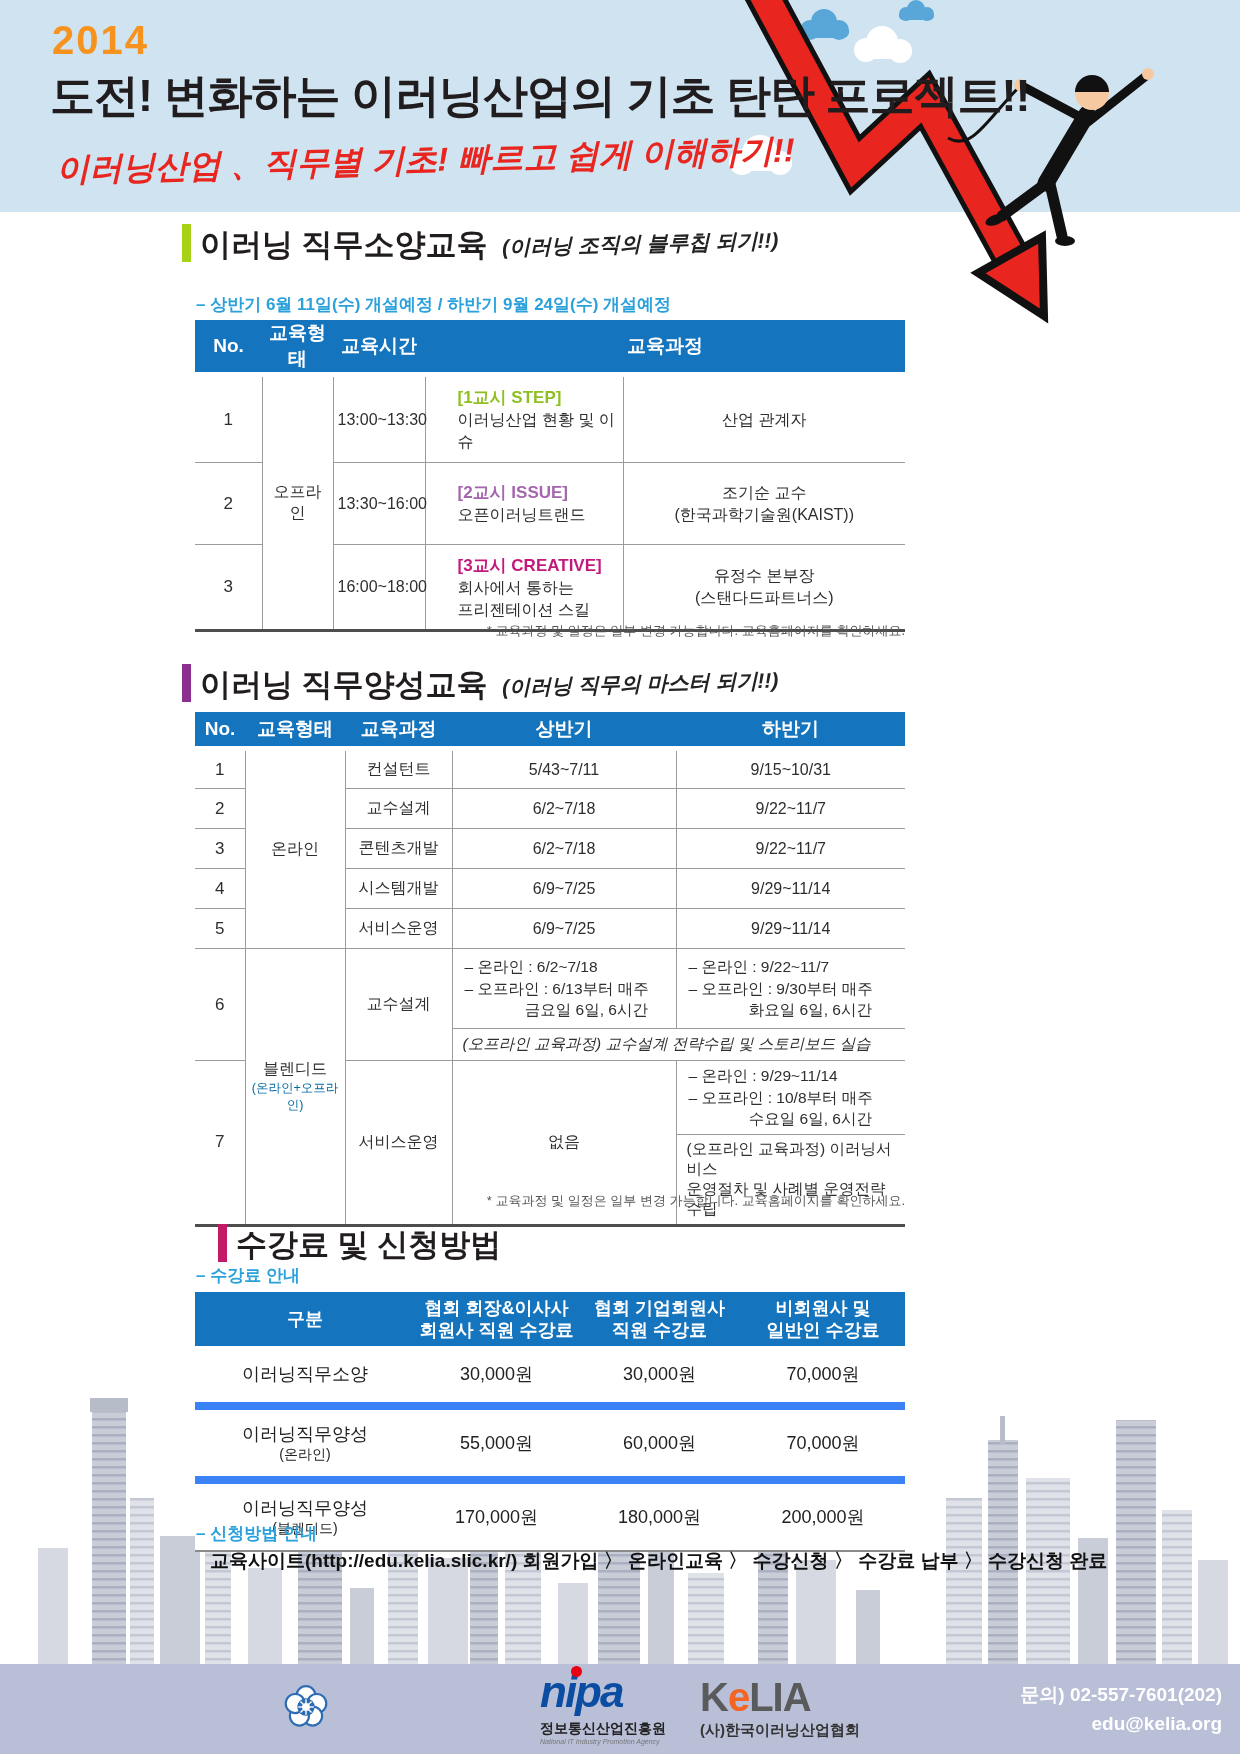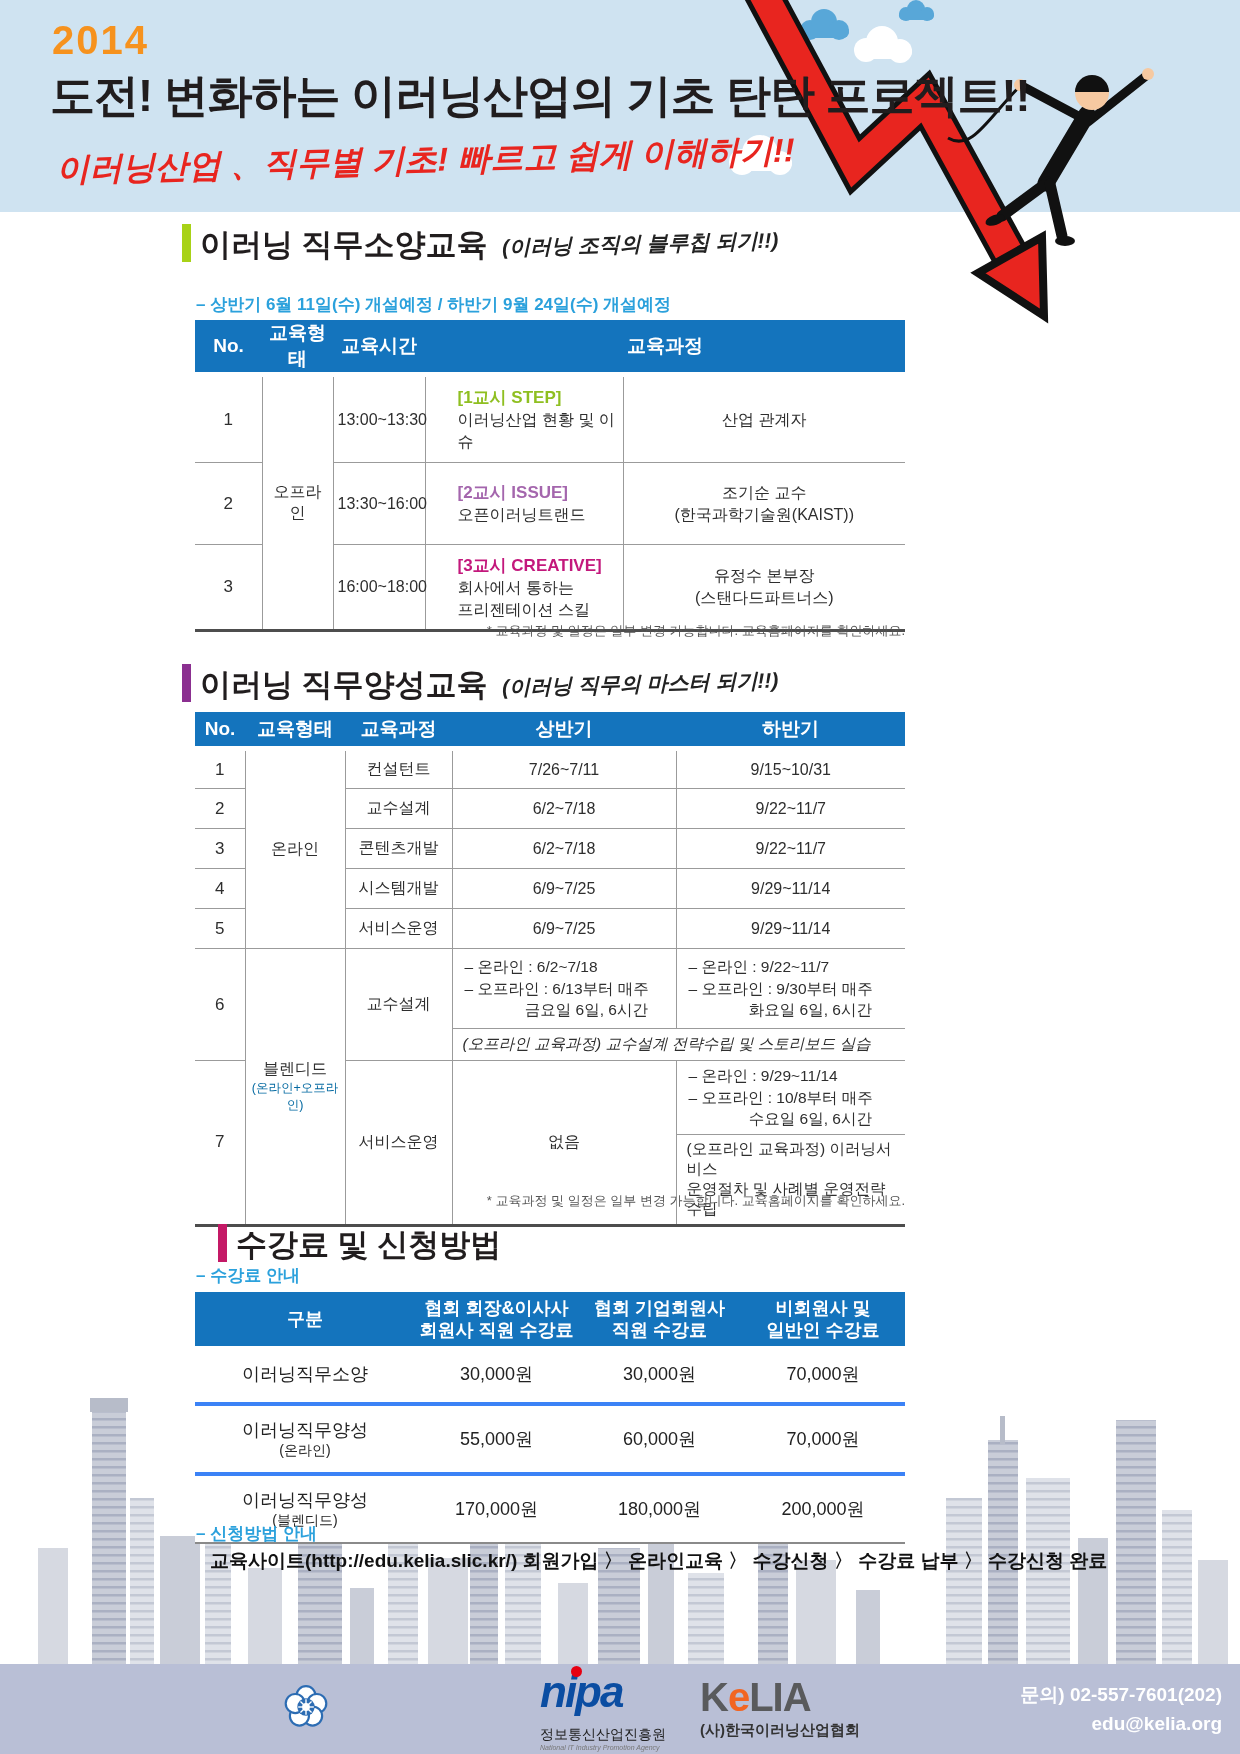--- a/index.html
+++ b/index.html
@@ -38,36 +38,36 @@
   .tag-magenta{color:#c3187c;}
   .pre{white-space:pre-wrap;line-height:1.35;}
   .ml{text-align:left;padding-left:12px;font-size:15.5px;line-height:1.38;}
   .subcell{text-align:left;padding-left:10px;font-size:15.5px;line-height:1.3;}
   .blend-sub{font-size:12.5px;color:#0369a1;}
   .no-cell{font-size:17px;}
   
   .feet{top:1292px;border-bottom:2px solid #8a8a8a;}
   .feet th{font-size:18px;line-height:1.25;height:54px;border-bottom:none;}
   .feet td{border:none;font-size:18px;color:#222;}
-  .feet tbody tr td{border-top:4px solid #3b82f6;}
+  .feet tbody tr td{border-top:8px solid #3b82f6;}
   .feet tbody tr:first-child td{border-top:none;}
   .feet .r1 td{height:48px;}
   .feet .r2 td,.feet .r3 td{height:58px;}
   .fee-name{font-weight:400;font-size:18px;}
   .fee-sub{font-size:14px;}
   .apply-text{position:absolute;left:210px;top:1548px;font-size:19px;font-weight:800;color:#111;z-index:3;white-space:nowrap;}
   
   .skyline{position:absolute;left:0;top:1378px;width:1240px;height:332px;z-index:1;}
   .fband{position:absolute;left:0;top:1664px;width:1240px;height:90px;background:#b9bfd6;z-index:2;}
   .gov{position:absolute;left:280px;top:17px;display:flex;align-items:center;}
   .gov-name{font-size:30px;font-weight:800;color:#24355c;margin-left:10px;letter-spacing:1px;}
   .nipa{position:absolute;left:540px;top:6px;}
   .nipa-word{font-size:44px;font-weight:800;font-style:italic;color:#0b4da2;letter-spacing:-2px;line-height:1;position:relative;}
   .nipa-dot{position:absolute;left:31px;top:-4px;width:11px;height:11px;border-radius:50%;background:#e60012;}
-  .nipa-kr{font-size:14px;font-weight:400;color:#222;margin-top:12px;}
+  .nipa-kr{font-size:14px;font-weight:700;color:#222;margin-top:6px;}
   .nipa-en{font-size:7px;font-style:italic;color:#777;}
   .kelia{position:absolute;left:700px;top:13px;}
   .kelia-word{font-size:40px;font-weight:800;line-height:1;color:#595a5c;letter-spacing:-1px;}
   .kelia-e{color:#f26522;}
   .kelia-kr{font-size:15px;font-weight:700;color:#333;margin-top:4px;}
   .contact{position:absolute;right:18px;top:16px;text-align:right;color:#fff;font-weight:700;font-size:19px;line-height:1.55;}
 </style>
 </head>
 <body>
 
@@ -199,21 +199,21 @@
         <th>교육과정</th>
         <th>상반기</th>
         <th>하반기</th>
       </tr>
     </thead>
     <tbody>
       <tr style="height:40px;">
         <td class="no-cell">1</td>
         <td rowspan="5">온라인</td>
         <td>컨설턴트</td>
-        <td>7/26~7/11</td>
+        <td>5/43~7/11</td>
         <td>9/15~10/31</td>
       </tr>
       <tr style="height:40px;">
         <td class="no-cell">2</td>
         <td>교수설계</td>
         <td>6/2~7/18</td>
         <td>9/22~11/7</td>
       </tr>
       <tr style="height:40px;">
         <td class="no-cell">3</td>

